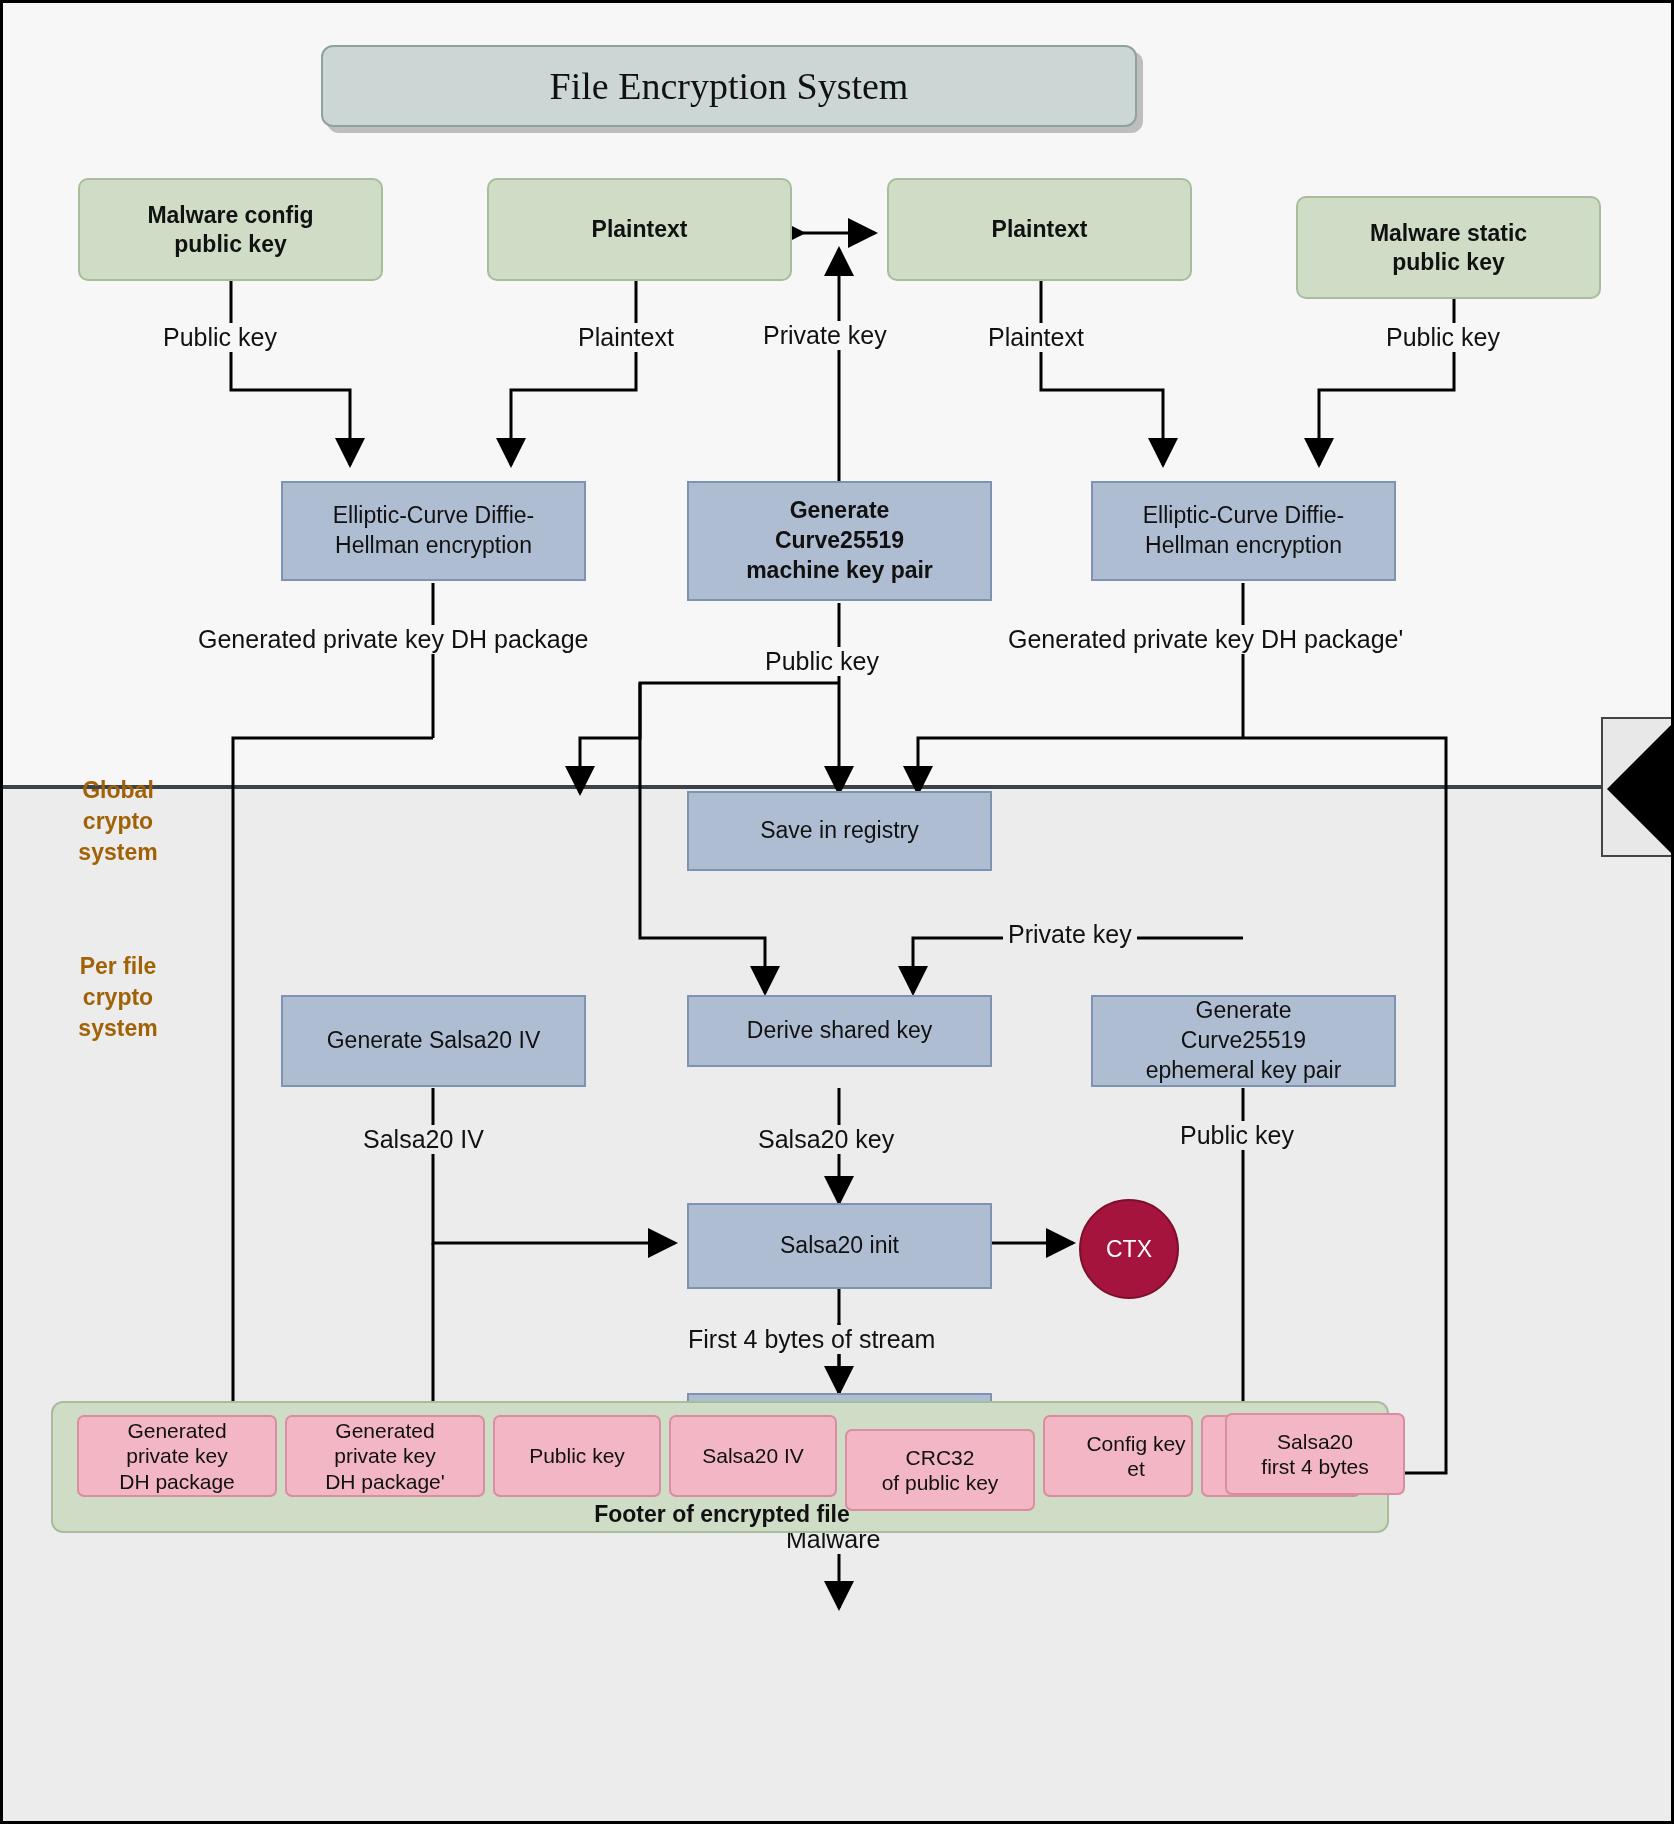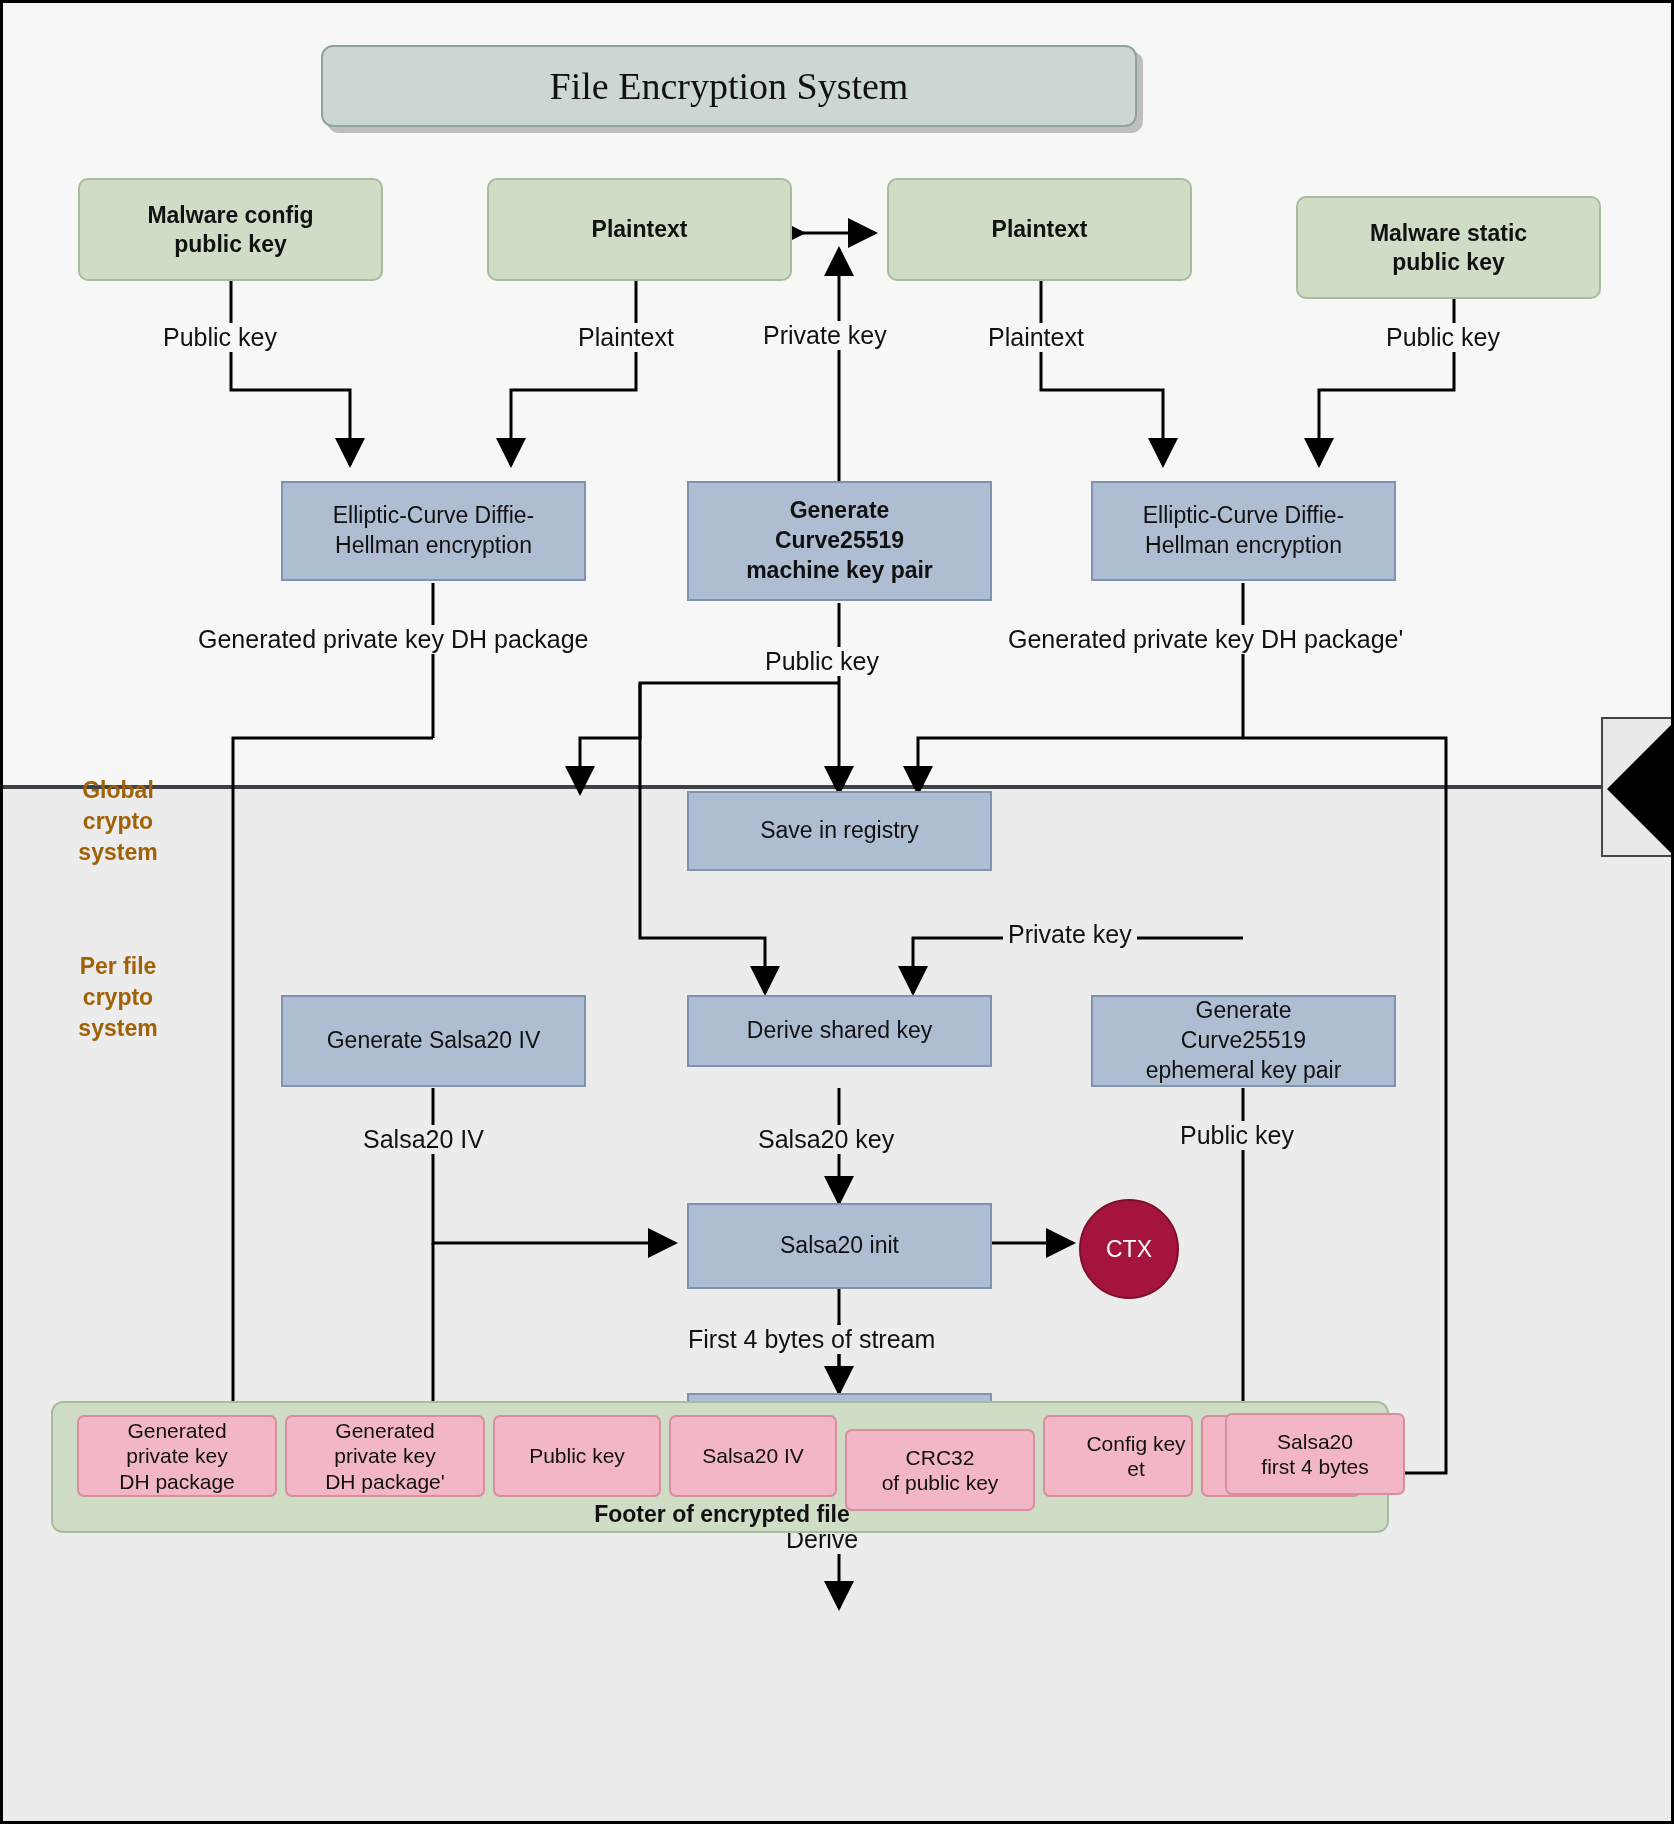--- a/index.html
+++ b/index.html
@@ -182,21 +182,21 @@
   <div class="ctx" style="left:1076px;top:1196px;width:96px;height:96px;">
     <span>CTX</span>
   </div>
 
   <div class="lbl onlower" style="left:680px;top:1322px;">First 4 bytes of stream</div>
 
   <div class="pbox" style="left:684px;top:1390px;width:305px;height:86px;">
     <span style="white-space:pre-line">Generate package</span>
   </div>
 
-  <div class="lbl onlower" style="left:778px;top:1522px;">Derive</div>
+  <div class="lbl onlower" style="left:778px;top:1522px;">Malware</div>
 
   <div class="footer-wrap">
     <div class="fcell" style="left:24px;width:200px;">
       <span style="white-space:pre-line">Generated
 private key
 DH package</span>
     </div>
     <div class="fcell" style="left:232px;width:200px;">
       <span style="white-space:pre-line">Generated
 private key

